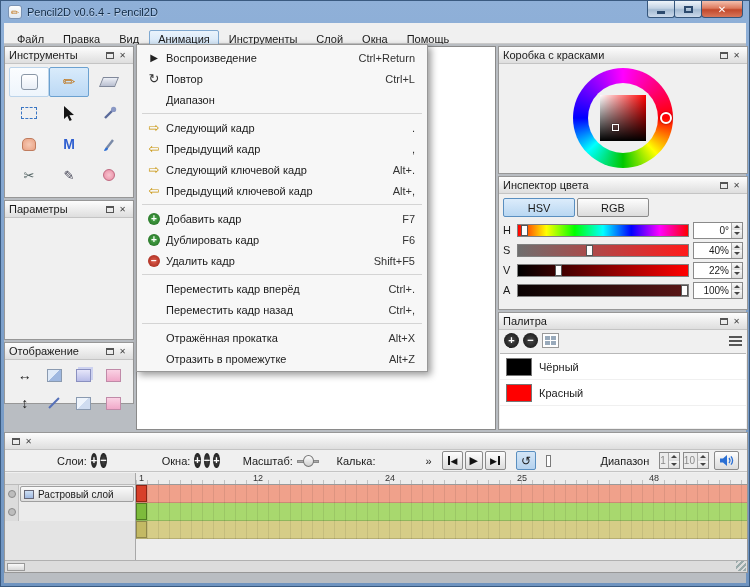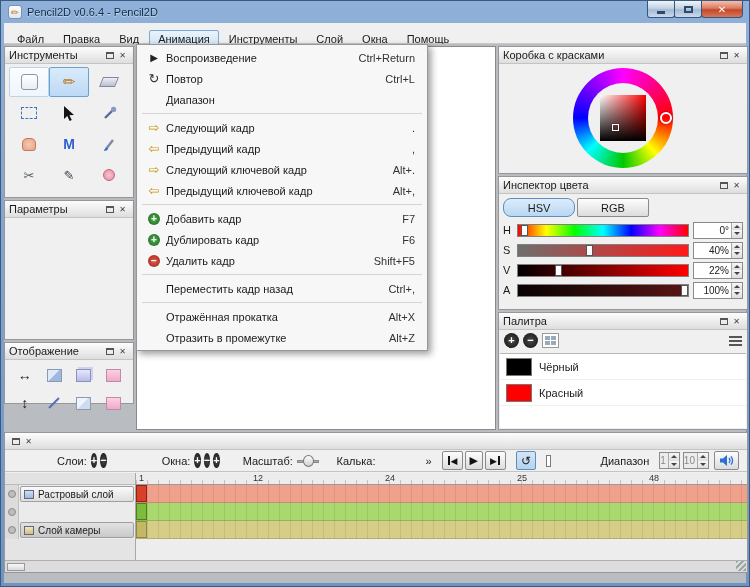--- a/index.html
+++ b/index.html
@@ -74,21 +74,21 @@
   .wheel-hole{position:absolute;left:15px;top:15px;width:70px;height:70px;border-radius:50%;background:#f0f0f0;}
   .wheel-square{position:absolute;left:27px;top:27px;width:46px;height:46px;
     background:linear-gradient(to bottom,rgba(0,0,0,0) 0%,#000 100%),linear-gradient(to right,#fff 0%,rgba(255,255,255,0) 100%),#ff0000;}
   .wheel-marker{position:absolute;right:1px;top:44px;width:12px;height:12px;border:2px solid #fff;border-radius:50%;box-shadow:0 0 2px rgba(0,0,0,.6);}
   .sq-marker{position:absolute;left:12px;bottom:10px;width:7px;height:7px;border:1px solid #fff;box-shadow:0 0 1px #000;}
 
   
   .mode-row{display:flex;gap:2px;padding:4px 4px 3px;}
   .mode-btn{width:72px;height:19px;border:1px solid #8a8a8a;border-radius:2px;background:linear-gradient(#fdfdfd,#dcdcdc);
             display:flex;align-items:center;justify-content:center;}
-  .mode-btn.selected{background:linear-gradient(#dcecfb,#b9d7f2);border-color:#5a8fc0;border-radius:8px;}
+  .mode-btn.selected{background:linear-gradient(#dcecfb,#b9d7f2);border-color:#5a8fc0;}
   .slider-row{display:flex;align-items:center;height:20px;padding:0 4px;gap:4px;}
   .slider-label{width:10px;}
   .slider-bar{position:relative;flex:1;height:13px;border:1px solid #808080;}
   .slider-bar.h{background:linear-gradient(to right,#f00,#ff0,#0f0,#0ff,#00f,#f0f,#f00);}
   .slider-bar.s{background:linear-gradient(to right,#6e6e6e,#ff1a1a);}
   .slider-bar.v{background:linear-gradient(to right,#000,#f00);}
   .slider-bar.a{background:linear-gradient(to right,#0a0303,#5a1515);}
   .slider-marker{position:absolute;top:0;width:7px;height:11px;background:#fdfdfd;border:1px solid #555;}
   .spin{display:flex;width:50px;height:17px;border:1px solid #8a8a8a;background:#fff;}
   .spin .spin-val{flex:1;display:flex;align-items:center;justify-content:flex-end;padding-right:2px;font-size:10px;}
@@ -538,29 +538,20 @@
             <div class="layer-name-btn">
               <span class="layer-type-icon"></span>
               <span class="layer-name-label">Растровый слой</span>
             </div>
           </div>
           <div class="layer-row">
             <div class="layer-dot-cell">
                 <span class="layer-dot"></span>
               </div>
           </div>
-          <div class="layer-row">
-            <div class="layer-dot-cell">
-                <span class="layer-dot"></span>
-              </div>
-            <div class="layer-name-btn current">
-              <span class="layer-type-icon camera"></span>
-              <span class="layer-name-label">Слой камеры</span>
-            </div>
-          </div>
           <div class="tl-left-fill"></div>
         </div>
 
         <div class="tl-tracks">
           <div class="tl-ruler">
             <span class="ruler-num" style="left:3px;">1</span>
             <span class="ruler-num" style="left:117px;">12</span>
             <span class="ruler-num" style="left:249px;">24</span>
             <span class="ruler-num" style="left:381px;">25</span>
             <span class="ruler-num" style="left:513px;">48</span>
@@ -636,20 +627,25 @@
       <span class="dd-short">F6</span>
     </div>
     <div class="dd-item">
       <span class="dd-icon"><span class="gi-minus">−</span></span>
       <span class="dd-label">Удалить кадр</span>
       <span class="dd-short">Shift+F5</span>
     </div>
     <div class="dd-sep"></div>
     <div class="dd-item">
       <span class="dd-icon"></span>
+      <span class="dd-label">Переместить кадр вперёд</span>
+      <span class="dd-short">Ctrl+.</span>
+    </div>
+    <div class="dd-item">
+      <span class="dd-icon"></span>
       <span class="dd-label">Переместить кадр назад</span>
       <span class="dd-short">Ctrl+,</span>
     </div>
     <div class="dd-sep"></div>
     <div class="dd-item">
       <span class="dd-icon"></span>
       <span class="dd-label">Отражённая прокатка</span>
       <span class="dd-short">Alt+X</span>
     </div>
     <div class="dd-item">

